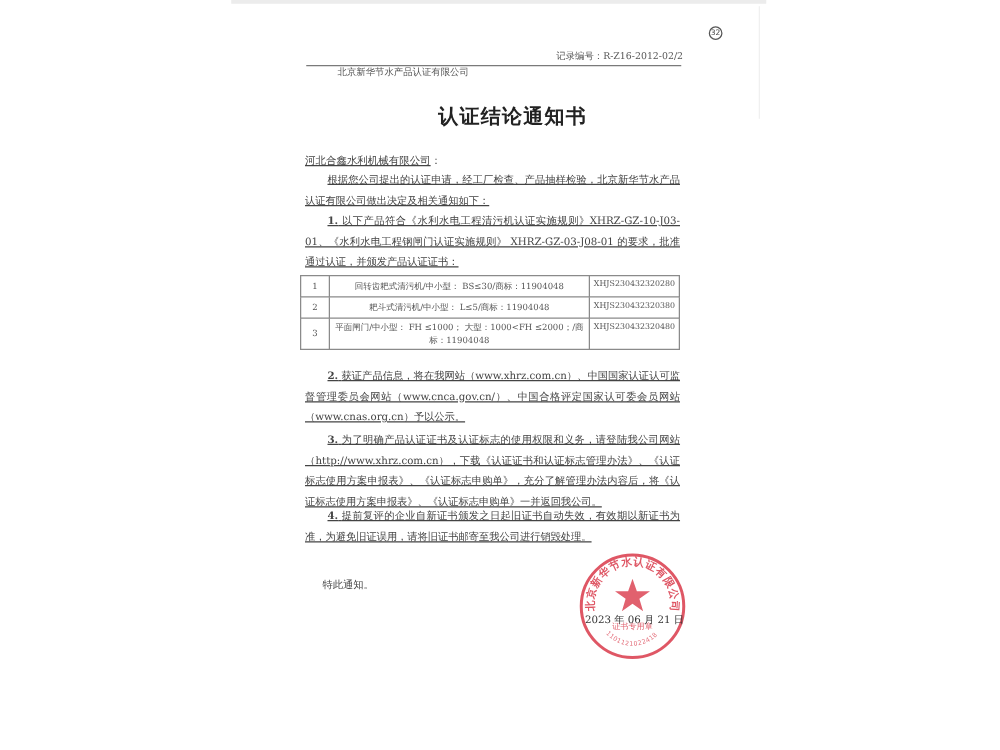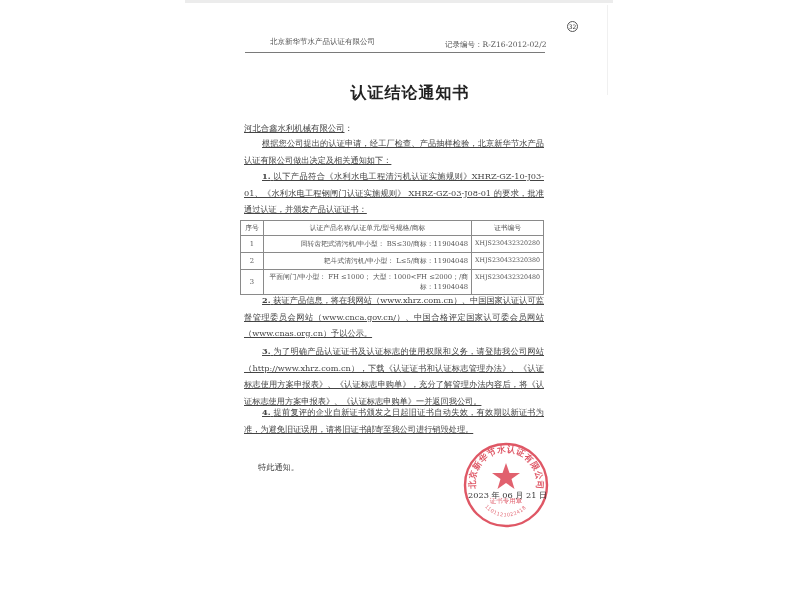--- a/index.html
+++ b/index.html
@@ -16,21 +16,21 @@
     }
 
     .page-no {
       position: absolute; left: 567px; top: 21px; width: 11px; height: 11px;
       border: 1.3px solid #555; border-radius: 50%;
       font-size: 6px; line-height: 9px; text-align: center; color: #444;
       font-family: "DejaVu Sans", sans-serif;
     }
 
     .hdr-left {
-      position: absolute; left: 270px; top: 37px; font-size: 7.5px; color: #555;
+      position: absolute; left: 270px; top: 53px; font-size: 7.5px; color: #555;
     }
     .hdr-right {
       position: absolute; left: 445px; top: 40px; font-size: 7.5px; color: #555;
     }
     .hdr-rule {
       position: absolute; left: 245px; top: 52px; width: 300px; height: 1px; background: #7a7a7a;
     }
 
     .title {
       position: absolute; left: 230px; top: 83px; width: 360px; text-align: center;
@@ -52,21 +52,21 @@
 
     table.cert {
       position: absolute; left: 240px; top: 220px; width: 304px;
       border-collapse: collapse; font-size: 6.8px; color: #555;
     }
     table.cert td, table.cert th {
       border: 1px solid #8a8a8a; padding: 2px 3px; font-weight: normal; vertical-align: middle;
     }
     table.cert th { height: 15px; text-align: center; }
     table.cert td.c-no { width: 23px; text-align: center; }
-    table.cert td.c-name { width: 210px; text-align: right; }
+    table.cert td.c-name { width: 210px; text-align: center; }
     table.cert td.c-cert { width: 71px; text-align: left; font-size: 6.3px; vertical-align: top; padding-top: 3px; }
     table.cert tr.r { height: 17px; }
     table.cert tr.r3 { height: 24px; }
     table.cert tr.r3 td.c-no { vertical-align: middle; }
 
     .closing {
       position: absolute; left: 258px; top: 462px; font-size: 8.2px; color: #444; text-align: center;
     }
     .date {
       position: absolute; left: 468px; top: 478px; font-size: 8.2px; color: #333; z-index: 3; margin-top: 12px;
@@ -91,25 +91,20 @@
 <div class="title">认证结论通知书</div>
 
 <div class="addressee"><span class="name">河北合鑫水利机械有限公司</span><span>：</span></div>
 
 <div class="para indent" style="top:135px;">根据您公司提出的认证申请，经工厂检查、产品抽样检验，北京新华节水产品认证有限公司做出决定及相关通知如下：</div>
 
 <div class="para indent" style="top:168px;"><span class="num">1.</span> <span>以下产品符合《水利水电工程清污机认证实施规则》XHRZ-GZ-10-J03-01、《水利水电工程钢闸门认证实施规则》 XHRZ-GZ-03-J08-01 的要求，批准通过认证，并颁发产品认证证书：</span></div>
 
 <table class="cert">
   <tbody>
-      <tr>
-    <th>序号</th>
-    <th>认证产品名称/认证单元/型号规格/商标</th>
-    <th>证书编号</th>
-  </tr>
   <tr class="r">
     <td class="c-no">1</td>
     <td class="c-name">回转齿耙式清污机/中小型： BS≤30/商标：11904048</td>
     <td class="c-cert">XHJS230432320280</td>
   </tr>
   <tr class="r">
     <td class="c-no">2</td>
     <td class="c-name">耙斗式清污机/中小型： L≤5/商标：11904048</td>
     <td class="c-cert">XHJS230432320380</td>
   </tr>

